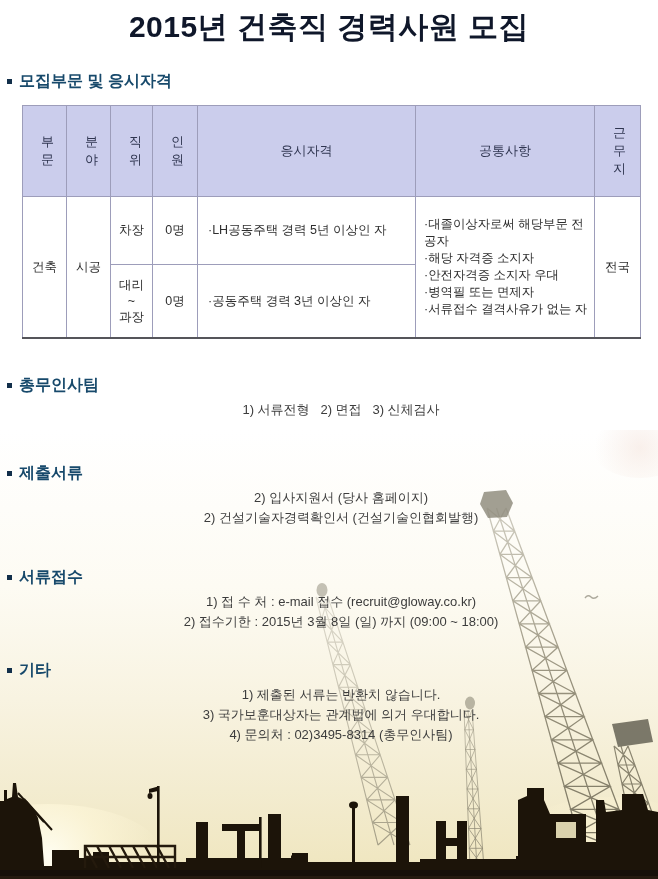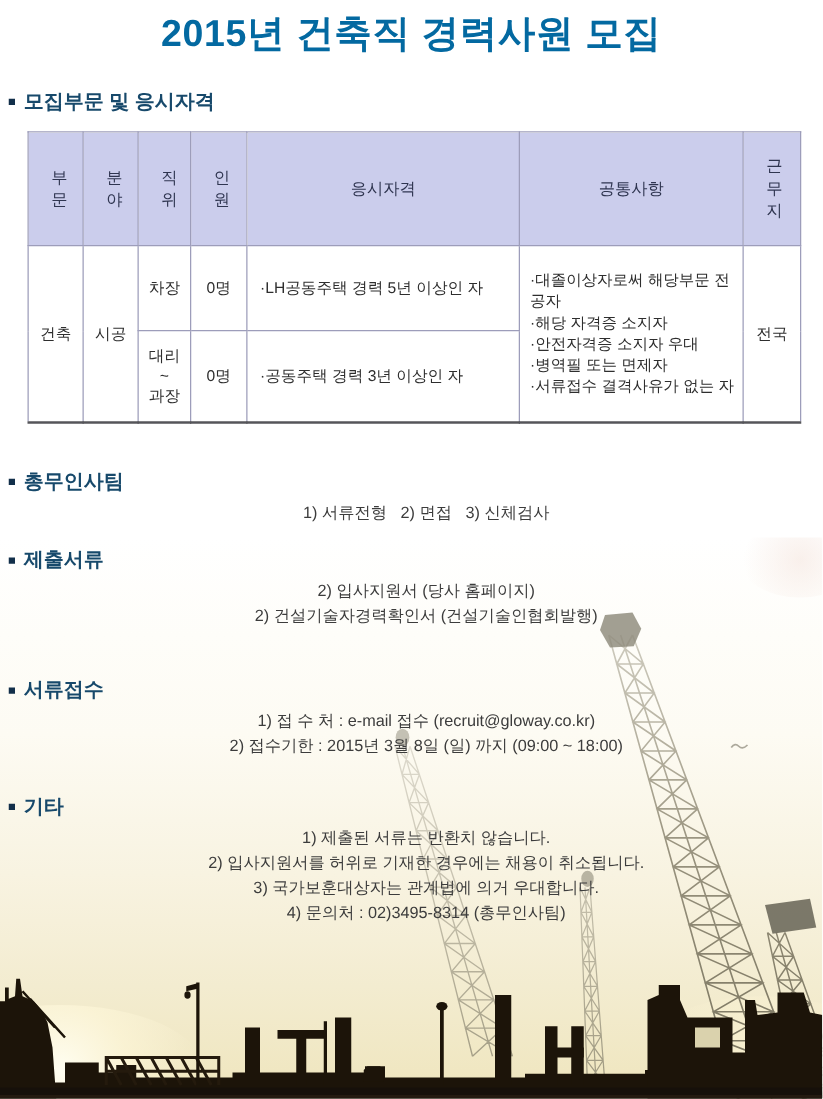--- a/index.html
+++ b/index.html
@@ -4,30 +4,30 @@
 <style>
   html,body{margin:0;padding:0;}
   .page{
     position:relative;width:658px;height:879px;background:#ffffff;overflow:hidden;
     font-family:"Liberation Sans","DejaVu Sans",sans-serif;
   }
   .photo{position:absolute;left:0;top:430px;width:658px;height:449px;z-index:0;}
   .content{position:relative;z-index:1;}
   .title{
     margin:0;padding-top:7px;text-align:center;
-    font-size:30px;font-weight:700;color:#0369a1;letter-spacing:0.5px;
+    font-size:30px;font-weight:700;color:#0f172a;letter-spacing:0.5px;
   }
   .sec{margin-left:7px;}
   .sec-h{display:flex;align-items:center;color:#17496b;font-size:16px;font-weight:700;}
   .sq{width:5px;height:5px;background:#122f4a;margin-right:7px;flex:0 0 auto;}
   .items{margin:4px 0 0 17px;font-size:13px;color:#3c3c3c;line-height:20px;}
   .item{white-space:pre-wrap;text-align:center;}
   .sec-recruit{margin-top:23px;}
   .sec-method{margin-top:36px;}
-  .sec-docs{margin-top:18px;}
+  .sec-docs{margin-top:43px;}
   .sec-recv{margin-top:39px;}
   .sec-etc{margin-top:28px;}
   table.tbl{
     border-collapse:collapse;table-layout:fixed;width:618px;
     margin:13px 0 0 22px;border-bottom:2px solid #55555a;
   }
   .tbl th,.tbl td{border:1px solid #9d9dba;overflow:hidden;}
   .tbl th{
     background:#cbcdec;height:27px;font-size:13px;font-weight:400;color:#2f3550;
     text-align:center;padding:18px;
@@ -217,20 +217,19 @@
       </div>
     </div>
 
     <div class="sec sec-etc">
       <div class="sec-h">
         <span class="sq"></span>
         <span>기타</span>
       </div>
       <div class="items">
         <div class="item">1) 제출된 서류는 반환치 않습니다.</div>
-        <div class="item">2) 입사지원서를 허위로 기재한 경우에는 채용이 취소됩니다.</div>
         <div class="item">3) 국가보훈대상자는 관계법에 의거 우대합니다.</div>
         <div class="item">4) 문의처 : 02)3495-8314 (총무인사팀)</div>
       </div>
     </div>
 
   </div>
 </div>
 
 </body></html>

